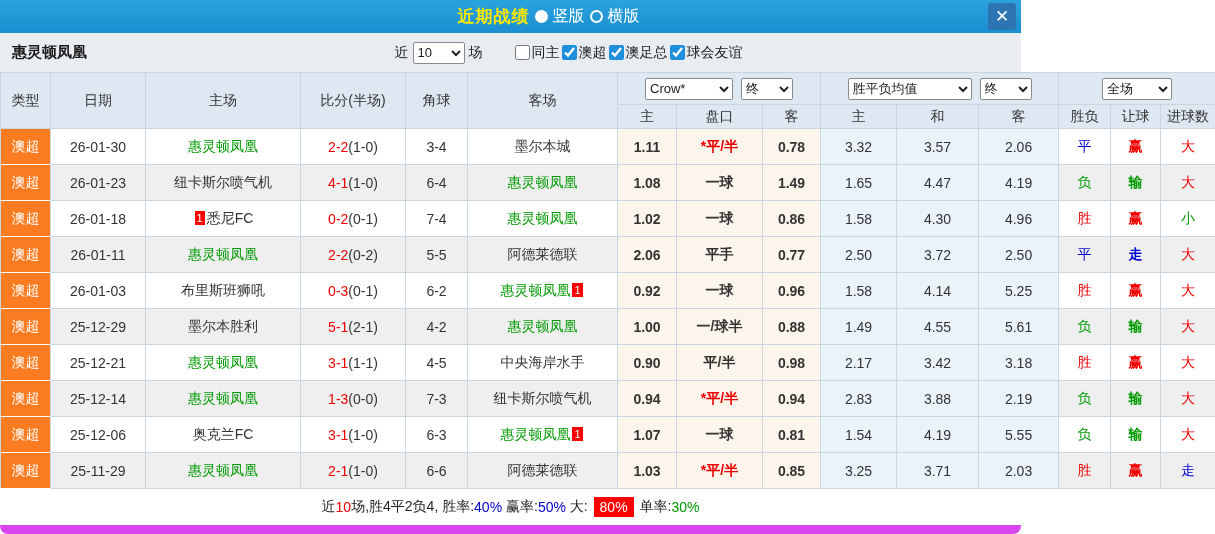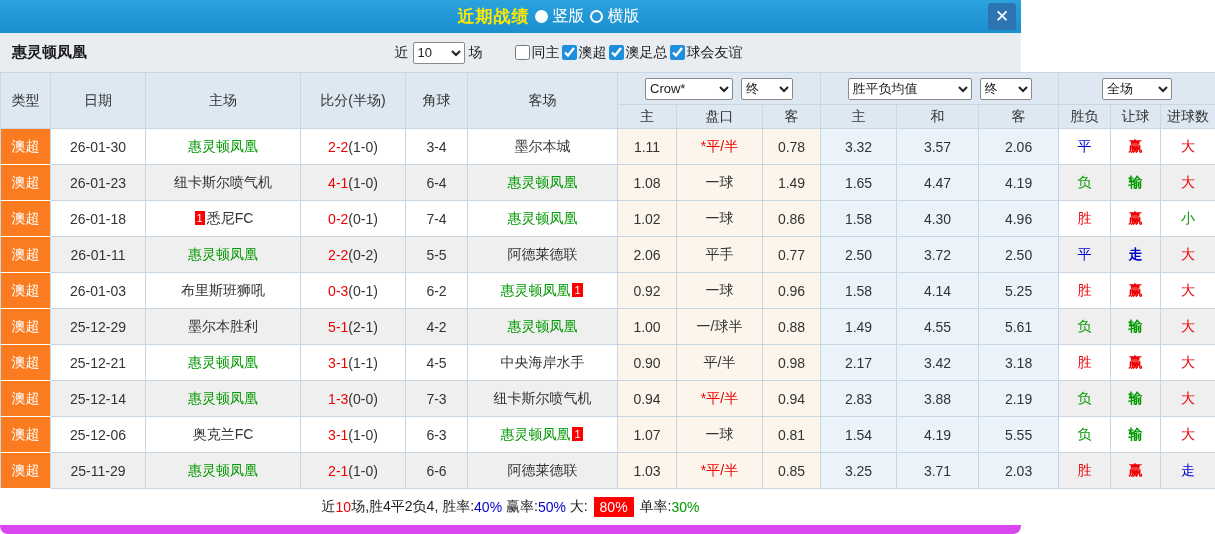--- a/index.html
+++ b/index.html
@@ -42,21 +42,21 @@
   thead tr.hrow2 th { height:24px; }
   .hsel { vertical-align:middle; }
   .hsel .selgroup { display:flex; justify-content:center; align-items:center; gap:8px; }
   .sel-crow { width:88px; }
   .sel-final { width:52px; }
   .sel-avg { width:124px; }
   .sel-scope { width:70px; }
 
   tbody td { height:36px; background:#fff; }
   tbody tr:nth-child(even) td { background:#efefef; }
-  tbody tr td.crow { background:#fbf5eb; }
+  tbody tr td.crow { background:#fbf5eb;font-weight:bold; }
   tbody tr td.avg { background:#eaf3fa; }
   tbody tr td.league { background:#fb7c20; color:#fff; border-bottom-color:#fff; border-top-color:#fff; }
 
   .tname { }
   .c-green { color:#090; }
   .c-red { color:#e00; }
   .c-blue { color:#00c; }
   .score-main { color:#e00;margin-top:13px; }
   .score-half { color:#333; }
   .badge { display:inline-block; background:#f00; color:#fff; font-size:11px;

